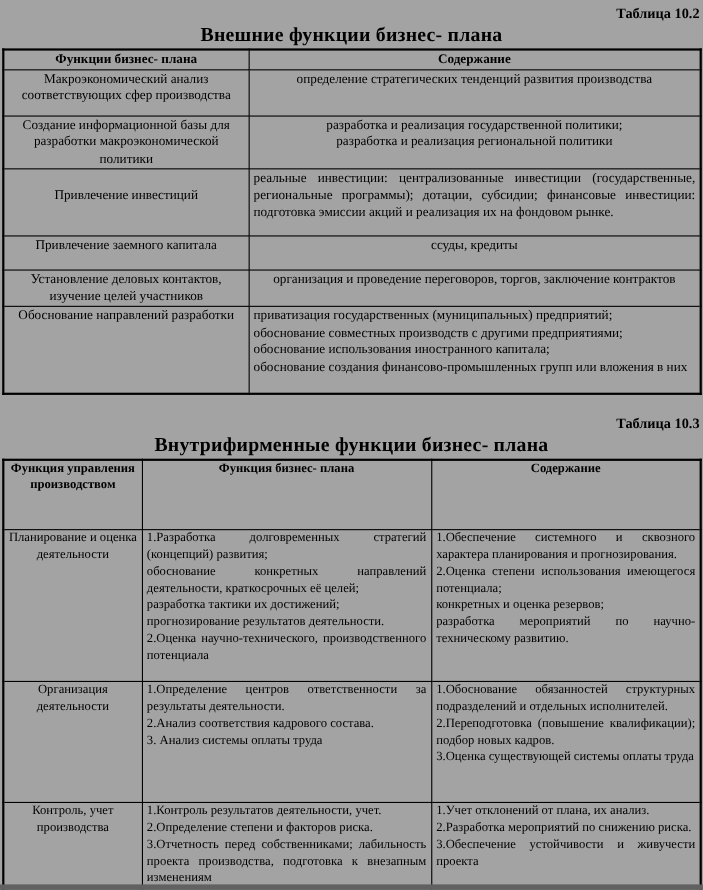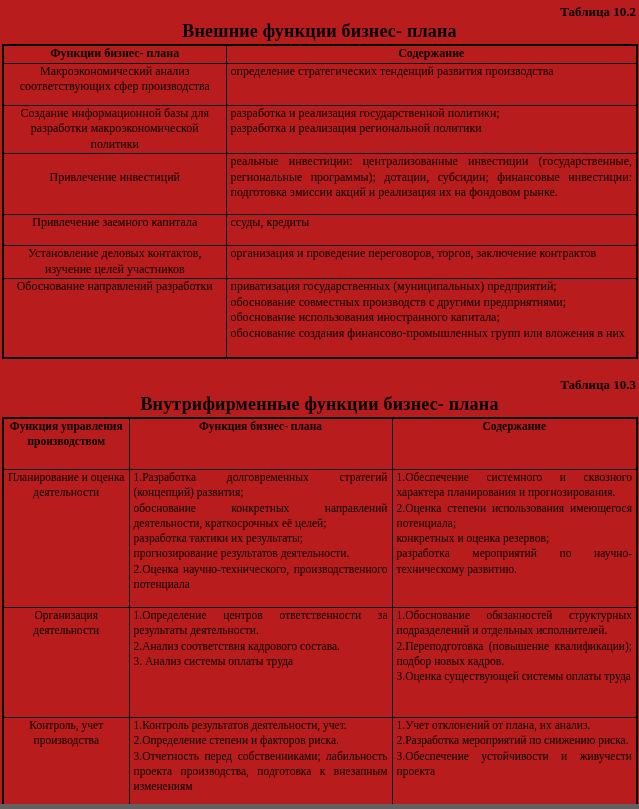--- a/index.html
+++ b/index.html
@@ -34,48 +34,48 @@
   td, th {
     border:1px solid #000;
     vertical-align:top;
     padding:0 4px 1px 4px;
     font-weight:normal;
   }
   th { font-weight:bold; text-align:center; }
   .t1 { font-size:12px; line-height:15.5px; }
   .t2 { font-size:11.5px; line-height:15.3px; }
   .t1 td.func, .t2 td.func { text-align:center; }
-  .t1 td.content { text-align:left; }
+  .t1 td.content { text-align:center; }
   
   .t1 tr:nth-child(1) { height:17px; }
   .t1 tr:nth-child(2) { height:42px; }
   .t1 tr:nth-child(3) { height:48px; }
   .t1 tr:nth-child(4) { height:61px; }
   .t1 tr:nth-child(5) { height:31px; }
   .t1 tr:nth-child(6) { height:33px; }
   .t1 tr:nth-child(7) { height:79px; }
   .t1 tr:nth-child(4) td.content { text-align:justify; }
   .t1 tr:nth-child(4) td.func { vertical-align:middle; padding-bottom:12px; }
   .t1 tr:nth-child(7) td.content { text-align:left; }
   
-  .t2 tr:nth-child(1) { height:52px;border-radius:12px; }
+  .t2 tr:nth-child(1) { height:64px;border-radius:12px; }
   .t2 tr:nth-child(2) { height:138px; }
   .t2 tr:nth-child(3) { height:110px; }
   .t2 tr:nth-child(4) { height:88px; }
   .t2 td.plan, .t2 td.content { text-align:justify; }
   .bottom-bar {
     position:absolute; left:0; bottom:0;
     width:100%; height:5px;
     background:#616161;
   }
 </style>
 </head>
 <body style="background: rgb(127, 127, 127);">
 
-<div class="doc" style="background: #b91c1c;">
+<div class="doc" style="background: #a3a3a3;">
 
   <div class="tbl-label">Таблица 10.2</div>
   <div class="tbl-title">Внешние функции бизнес- плана</div>
 
   <table class="t1">
     <colgroup>
         <col style="width:223px">
         <col>
       </colgroup>
     <tbody id="t1body">
@@ -163,21 +163,21 @@
             <div>Содержание</div>
           </th>
         </tr>
         <tr>
           <td class="func">
             <div>Планирование и оценка деятельности</div>
           </td>
           <td class="plan">
             <div>1.Разработка долговременных стратегий (концепций) развития;</div>
             <div>обоснование конкретных направлений деятельности, краткосрочных её целей;</div>
-            <div>разработка тактики их результаты;</div>
+            <div>разработка тактики их достижений;</div>
             <div>прогнозирование результатов деятельности.</div>
             <div>2.Оценка научно-технического, производственного потенциала</div>
           </td>
           <td class="content">
             <div>1.Обеспечение системного и сквозного характера планирования и прогнозирования.</div>
             <div>2.Оценка степени использования имеющегося потенциала;</div>
             <div>конкретных и оценка резервов;</div>
             <div>разработка мероприятий по научно-техническому развитию.</div>
           </td>
         </tr>

